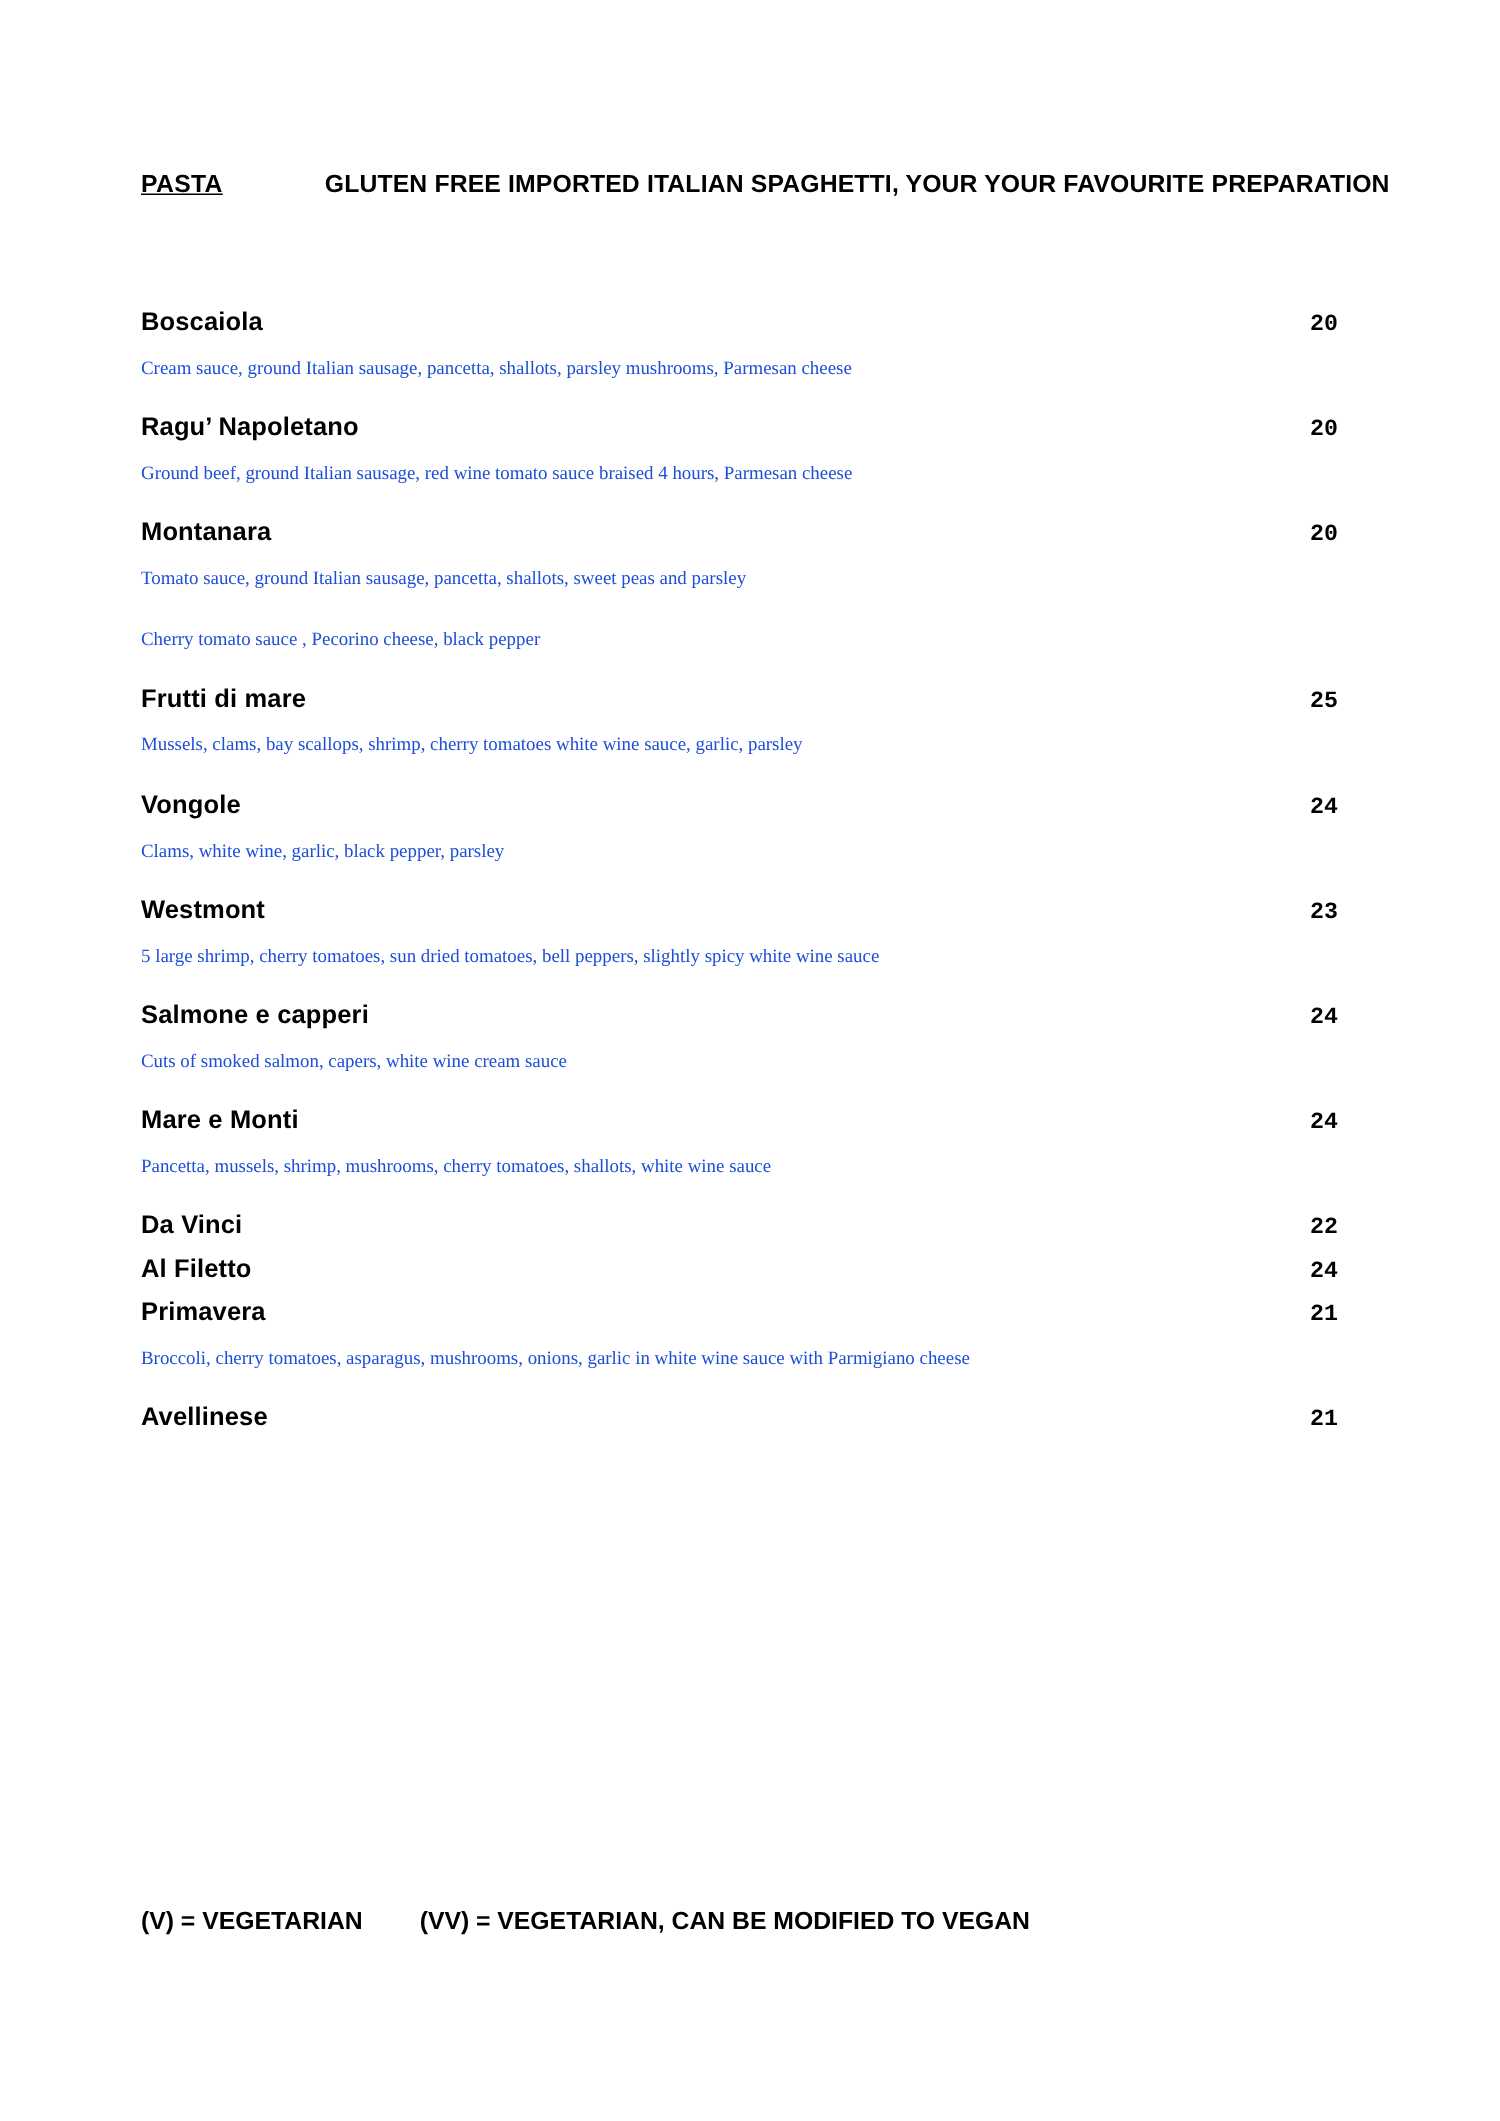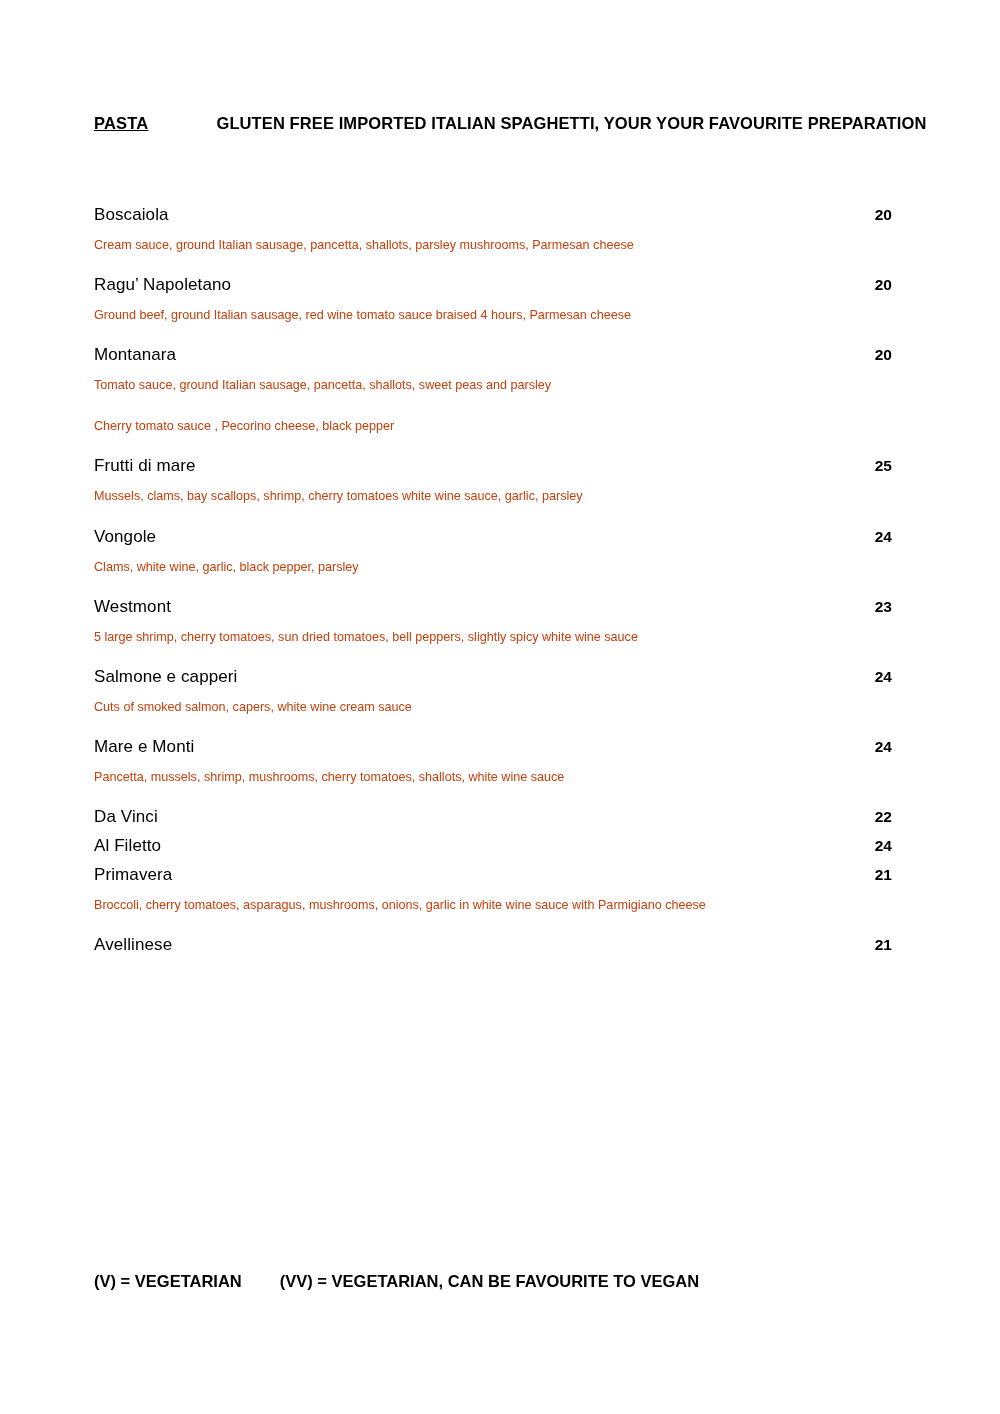--- a/index.html
+++ b/index.html
@@ -51,34 +51,36 @@
   .item {
     margin-bottom: 0px;
   }
   .item-line {
     display: flex;
     justify-content: space-between;
     align-items: baseline;
     padding-top: 9px;
   }
   .item-name {
-    font-weight: normal;
+    font-weight: bold;
     font-size: 17px;
     letter-spacing: 0.1px;
   }
   .item-price {
     font-weight: bold;
     font-size: 15.5px;
+    font-family: Liberation Mono, monospace;
   }
   .item-desc {
     font-size: 12.6px;
-    color: #c2410c;
+    color: #1d4ed8;
     padding-top: 13px;
     padding-bottom: 13px;
     line-height: 1.2;
+    font-family: Liberation Serif, serif;
   }
   .footer {
     position: absolute;
     left: 94px;
     top: 1272px;
     display: flex;
     align-items: baseline;
     white-space: nowrap;
   }
   .footer-v {
@@ -183,16 +185,16 @@
       <div class="item">
         <div class="item-line">
           <span class="item-name">Avellinese</span>
           <span class="item-price">21</span>
         </div>
       </div>
     </div>
 
   <div class="footer">
     <span class="footer-v">(V) = VEGETARIAN</span>
-    <span class="footer-vv">(VV) = VEGETARIAN, CAN BE FAVOURITE TO VEGAN</span>
+    <span class="footer-vv">(VV) = VEGETARIAN, CAN BE MODIFIED TO VEGAN</span>
   </div>
 
 </div>
 
 </body></html>

